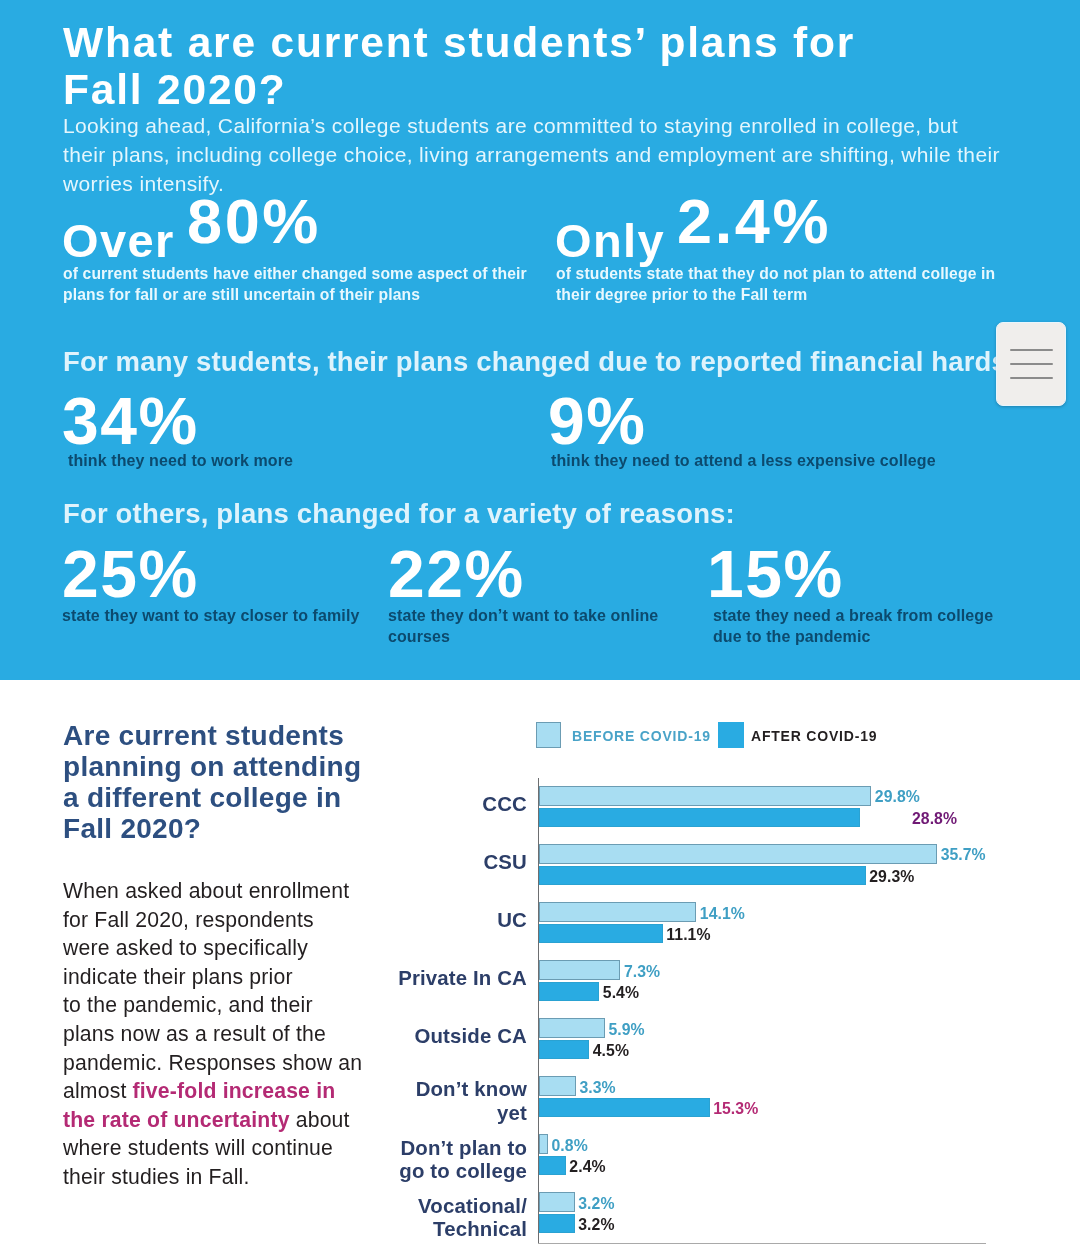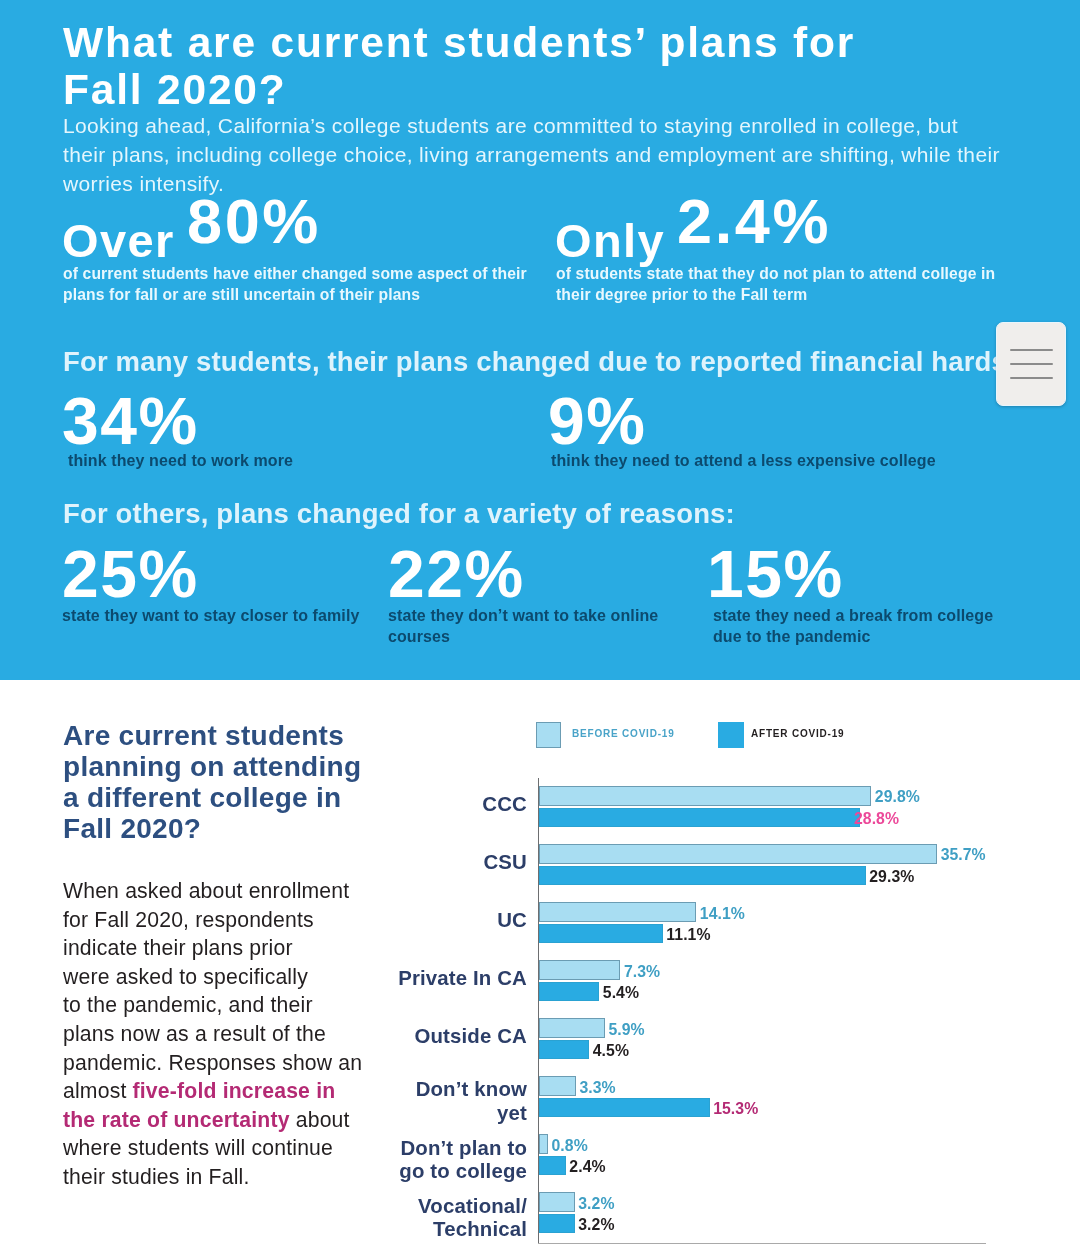--- a/index.html
+++ b/index.html
@@ -25,21 +25,21 @@
   .hamburger span{display:block;width:43px;height:2.8px;background:#8b8b8b;border-radius:1.4px;}
 
   
   .lower{position:absolute;left:0;top:680px;width:1080px;height:458px;background:#ffffff;}
   .q-title{position:absolute;left:63px;top:40px;width:360px;color:#2d4f80;font-size:28px;font-weight:700;line-height:31px;letter-spacing:0.28px;white-space:nowrap;}
   .q-body{position:absolute;left:63px;top:197px;width:360px;color:#231f20;font-size:21.2px;font-weight:400;line-height:28.6px;letter-spacing:0.18px;white-space:nowrap;}
   .q-body b{color:#b42a74;font-weight:700;}
 
   .legend{position:absolute;left:536px;top:42px;height:26px;}
   .legend .sw{position:absolute;top:0;width:25px;height:26px;}
-  .legend .lb{position:absolute;top:6.2px;font-size:10px;font-weight:600;letter-spacing:0.8px;white-space:nowrap;}
+  .legend .lb{position:absolute;top:6.2px;font-size:14px;font-weight:600;letter-spacing:0.8px;white-space:nowrap;}
 
   .chart{position:absolute;left:0;top:0;width:1080px;height:575px;border-radius:26px;}
   .axis-y{position:absolute;left:538px;top:98px;width:1px;height:465px;background:#6d6e70;}
   .axis-x{position:absolute;left:538px;top:563px;width:448px;height:1px;background:#a9a9a9;}
   .cat{position:absolute;right:0;color:#2c3e68;font-size:20.4px;font-weight:700;line-height:23.5px;text-align:right;letter-spacing:0.15px;}
   .bar{position:absolute;left:539px;}
   .bar.before{background:#a8ddf2;border:1px solid #6b9cb3;box-sizing:border-box;}
   .bar.after{background:#29abe2;border:1px solid #2aa2d2;box-sizing:border-box;}
   .val{position:absolute;font-size:15.8px;font-weight:700;white-space:nowrap;letter-spacing:0.05px;}
 </style>
@@ -114,22 +114,22 @@
 <div class="lower">
   <div class="q-title">
     <div>Are current students</div>
     <div>planning on attending</div>
     <div>a different college in</div>
     <div>Fall 2020?</div>
   </div>
   <div class="q-body" id="q-body">
       <div><span>When asked about enrollment</span></div>
       <div><span>for Fall 2020, respondents</span></div>
+      <div><span>were asked to specifically</span></div>
       <div><span>indicate their plans prior</span></div>
-      <div><span>were asked to specifically</span></div>
       <div><span>to the pandemic, and their</span></div>
       <div><span>plans now as a result of the</span></div>
       <div><span>pandemic. Responses show an</span></div>
       <div><span>almost </span><b>five-fold increase in</b></div>
       <div><b>the rate of uncertainty</b><span> about</span></div>
       <div><span>where students will continue</span></div>
       <div><span>their studies in Fall.</span></div>
     </div>
 
   <div class="legend">
@@ -139,21 +139,21 @@
     <div class="lb" style="left:215px;color:#231f20;">AFTER COVID-19</div>
   </div>
 
   <div class="chart" id="chart">
     <div class="axis-y"></div>
     <div class="axis-x"></div>
   <div class="cat" style="right: 553px; width: 320px; top: 113.15px;">CCC</div>
       <div class="bar before" style="top: 106px; width: 332.27px; height: 20px;"></div>
       <div class="val" style="left: 874.87px; top: 108.4px; color: rgb(63, 159, 196);">29.8%</div>
       <div class="bar after" style="top: 128px; width: 321.12px; height: 19px;"></div>
-      <div class="val" style="left: 854px; top: 129.9px; color: #ec4899; text-align: center;">28.8%</div>
+      <div class="val" style="left: 912px; top: 129.9px; color: #701a75; text-align: center;">28.8%</div>
       <div class="cat" style="right: 553px; width: 320px; top: 171.2px;">CSU</div>
       <div class="bar before" style="top: 164.05px; width: 398.055px; height: 20px;"></div>
       <div class="val" style="left: 940.655px; top: 166.45px; color: rgb(63, 159, 196);">35.7%</div>
       <div class="bar after" style="top: 186.05px; width: 326.695px; height: 19px;"></div>
       <div class="val" style="left: 869.295px; top: 187.95px; color: rgb(35, 31, 32);">29.3%</div>
       <div class="cat" style="right: 553px; width: 320px; top: 229.25px;">UC</div>
       <div class="bar before" style="top: 222.1px; width: 157.215px; height: 20px;"></div>
       <div class="val" style="left: 699.815px; top: 224.5px; color: rgb(63, 159, 196);">14.1%</div>
       <div class="bar after" style="top: 244.1px; width: 123.765px; height: 19px;"></div>
       <div class="val" style="left: 666.365px; top: 246px; color: rgb(35, 31, 32); text-align: right;">11.1%</div>

